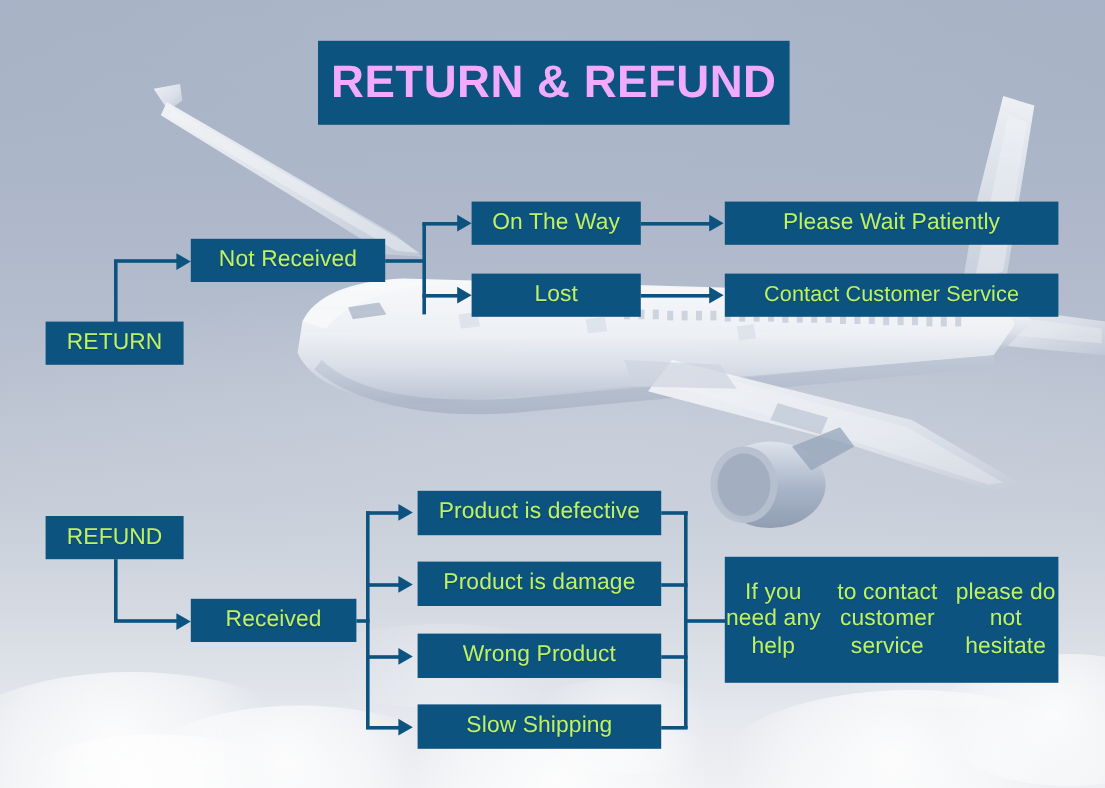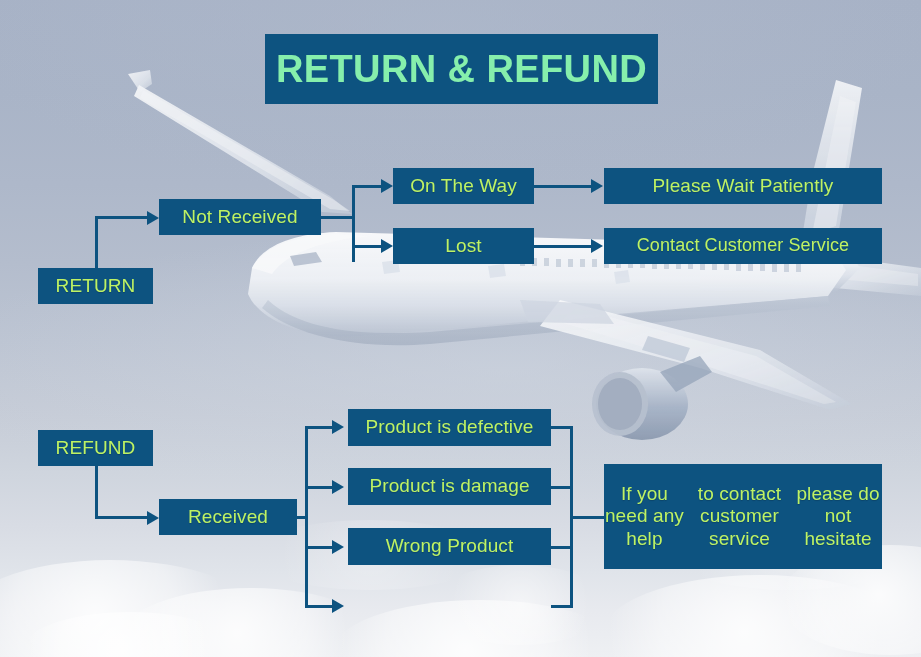--- a/index.html
+++ b/index.html
@@ -72,21 +72,21 @@
     display:flex;align-items:center;justify-content:center;
     text-align:center;
     box-sizing:border-box;
     letter-spacing:.1px;
     line-height:1.18;
     text-shadow:0 1px 1px rgba(0,0,0,.18);
   }
   .title{
     position:absolute;
     background:#0d5380;
-    color:#86efac;
+    color:#f0abfc;
     display:flex;align-items:center;justify-content:center;
     font-size:38px;font-weight:bold;letter-spacing:.4px;
     box-sizing:border-box;
   }
   .conn{position:absolute;background:#0d5380;}
   .conn.h{height:3px;}
   .conn.v{width:3px;}
   .arrow{
     position:absolute;width:0;height:0;
     border-top:7px solid transparent;
@@ -272,20 +272,21 @@
   <div class="conn h" style="left:305px;top:486px;width:30px;"></div>
   <div class="arrow" style="left:332px;top:480px;"></div>
   <div class="node" style="left:348px;top:468px;width:203px;height:37px;font-size:19px;">Product is damage</div>
 
   <div class="conn h" style="left:305px;top:546px;width:30px;"></div>
   <div class="arrow" style="left:332px;top:540px;"></div>
   <div class="node" style="left:348px;top:528px;width:203px;height:37px;font-size:19px;">Wrong Product</div>
 
   <div class="conn h" style="left:305px;top:605px;width:30px;"></div>
   <div class="arrow" style="left:332px;top:599px;"></div>
+  <div class="node" style="left:348px;top:587px;width:203px;height:37px;font-size:19px;">Slow Shipping</div>
 
   <div class="conn h" style="left:551px;top:426px;width:22px;"></div>
   <div class="conn h" style="left:551px;top:486px;width:22px;"></div>
   <div class="conn h" style="left:551px;top:546px;width:22px;"></div>
   <div class="conn h" style="left:551px;top:605px;width:22px;"></div>
   <div class="conn v" style="left:570px;top:426px;height:181px;"></div>
   <div class="conn h" style="left:570px;top:516px;width:36px;"></div>
 
   <div class="node" style="left:604px;top:464px;width:278px;height:105px;font-size:19px;flex-direction:row;">
     <span>If you need any help</span>

